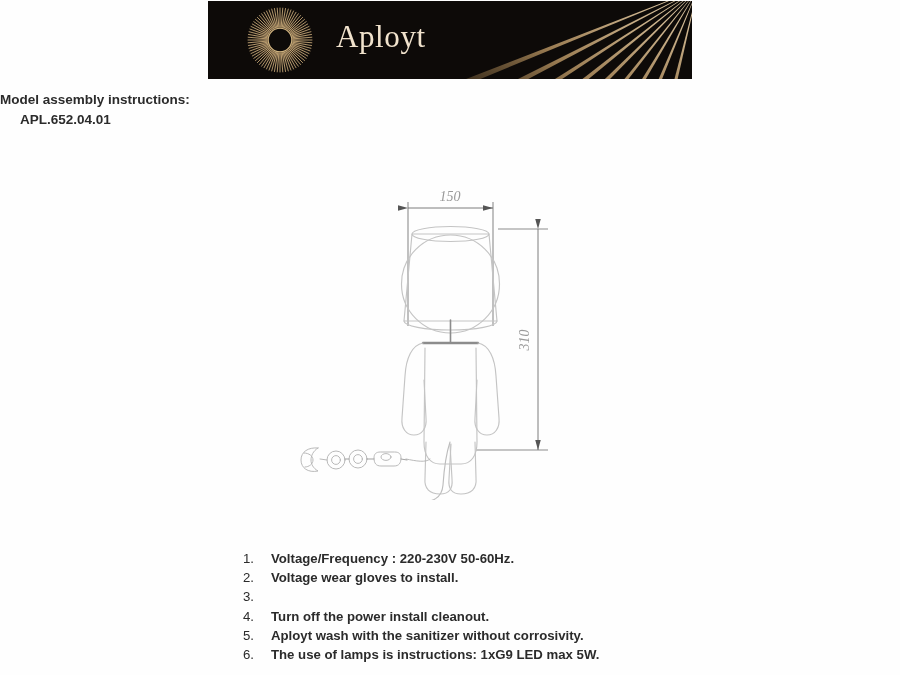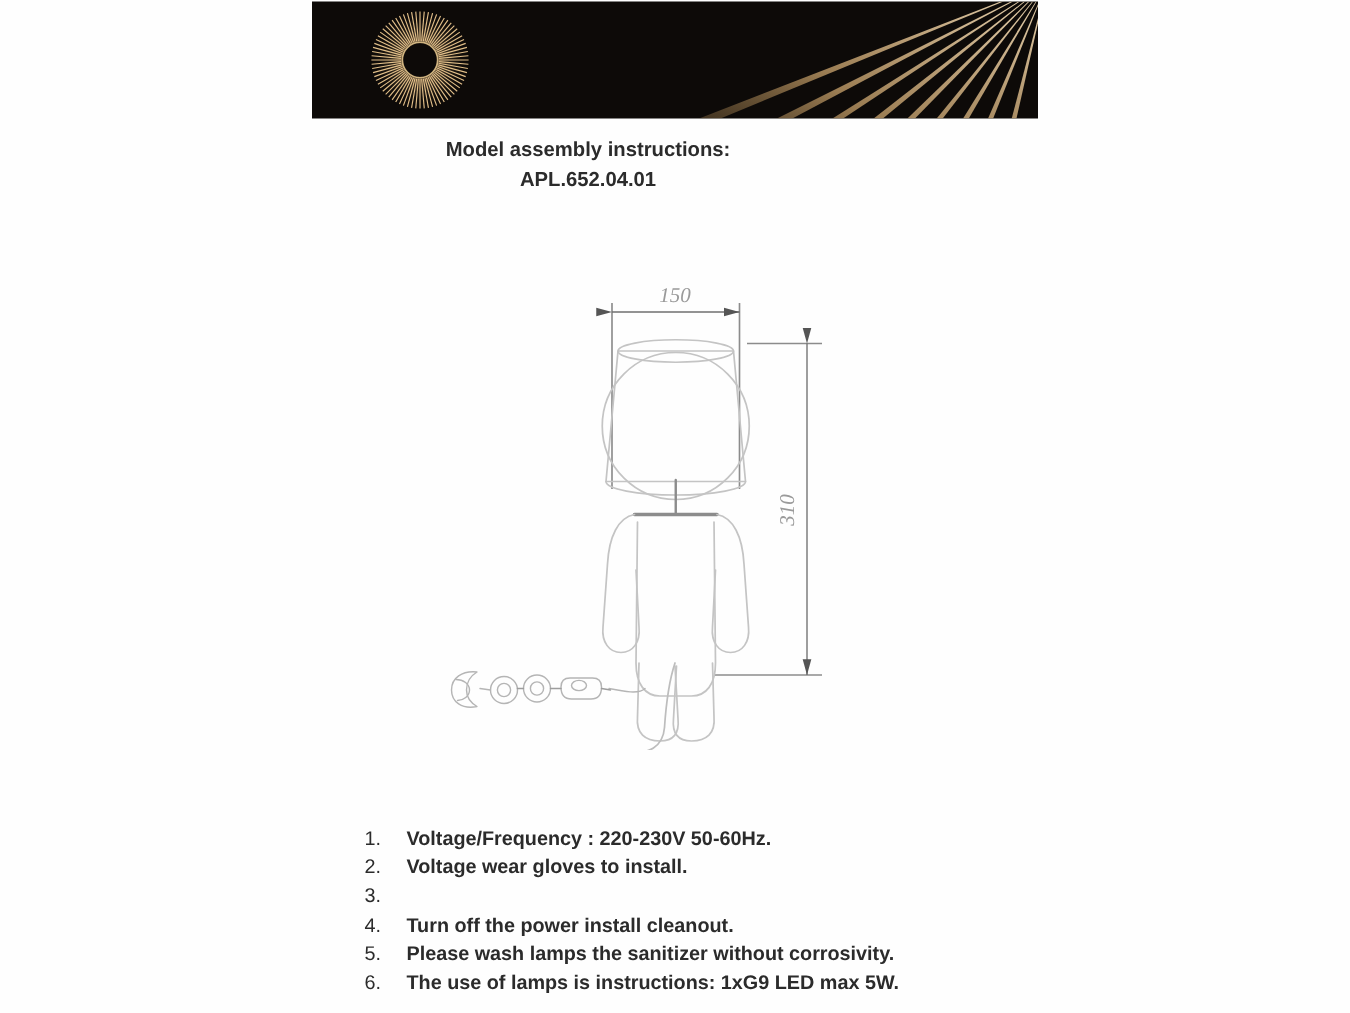--- a/index.html
+++ b/index.html
@@ -50,28 +50,29 @@
     color: #f1e3cd;
     font-weight: 400;
   }
 
   
   #doc-title-block {
     position: absolute;
     left: 0;
     top: 90px;
     width: 784px;
-    text-align: center;
+    text-align: left;
     color: #2b2b2b;
     font-size: 13.5px;
     line-height: 20px;
     font-weight: 700;
   }
   #doc-title-block .model-code {
     display: block;
+    margin-left: 20px;
   }
 
   
   #technical-drawing {
     position: absolute;
     left: 280px;
     top: 180px;
     width: 320px;
     height: 320px;
   }
@@ -211,20 +212,21 @@
           <line x1="66.44" y1="44.01" x2="92.29" y2="34.61"></line>
           <line x1="66.90" y1="45.47" x2="93.47" y2="38.35"></line>
           <line x1="67.23" y1="46.96" x2="94.32" y2="42.19"></line>
           <line x1="67.43" y1="48.47" x2="94.83" y2="46.08"></line>
         </g>
     </g>
     <circle cx="50" cy="50" r="15.5" fill="#0d0a08"></circle>
     <circle cx="50" cy="50" r="16.4" fill="none" stroke="#e8c98f" stroke-width="1.5" opacity="0.85"></circle>
   </svg>
 
+  <div id="brand-wordmark">Aployt</div>
 </div>
 
 <div id="doc-title-block">
   <span>Model assembly instructions:</span>
   <span class="model-code">APL.652.04.01</span>
 </div>
 
 <svg id="technical-drawing" viewBox="0 0 320 320">
 
   <defs>
@@ -324,19 +326,19 @@
   </div>
   <div class="instr-row">
     <span class="instr-num">3.</span>
   </div>
   <div class="instr-row">
     <span class="instr-num">4.</span>
     <span class="instr-text">Turn off the power install cleanout.</span>
   </div>
   <div class="instr-row">
     <span class="instr-num">5.</span>
-    <span class="instr-text">Please wash lamps the sanitizer without corrosivity.</span>
+    <span class="instr-text">Aployt wash with the sanitizer without corrosivity.</span>
   </div>
   <div class="instr-row">
     <span class="instr-num">6.</span>
     <span class="instr-text">The use of lamps is instructions: 1xG9 LED max 5W.</span>
   </div>
 </div>
 
 </body></html>

